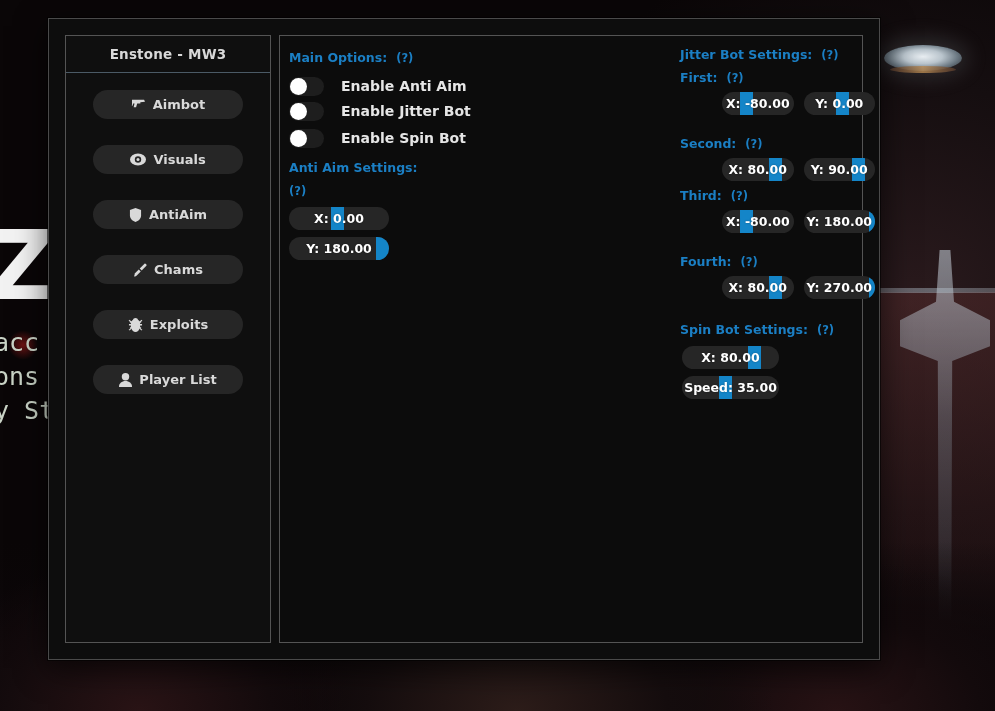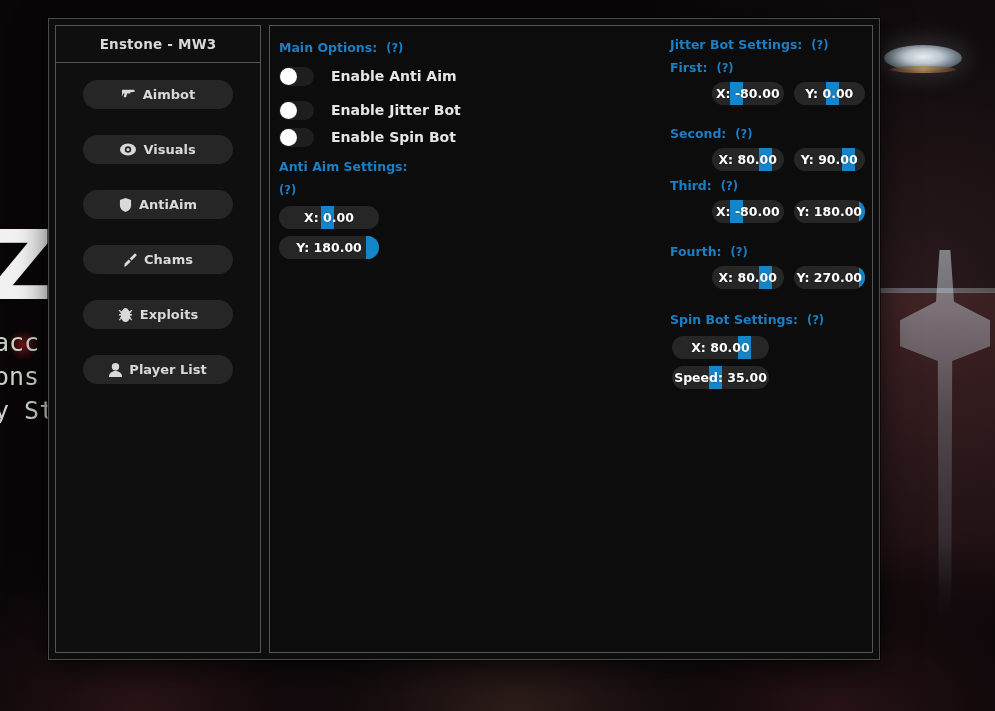--- a/index.html
+++ b/index.html
@@ -72,21 +72,21 @@
     background: radial-gradient(circle, rgba(190,30,30,.55), rgba(120,14,14,0) 70%);
   }
 
   
   #menu-window {
     position: absolute; left: 48px; top: 18px; width: 832px; height: 642px;
     background: #0d0d0d;
     border: 1px solid #4a4a4a;
     box-shadow: 0 0 0 1px rgba(0,0,0,.55), 0 8px 30px rgba(0,0,0,.65);
     display: flex;
-    padding: 6px;
+    padding: 16px;
     gap: 8px;
   }
 
   
   #sidebar {
     width: 206px; flex: 0 0 206px;
     border: 1px solid #545454;
     background: #0f0f0f;
     padding: 10px 0 0 0;
     display: flex; flex-direction: column; align-items: center;
@@ -253,21 +253,21 @@
         <span class="hint">(?)</span>
       </div>
 
       <div class="toggle-row" style="margin-top:10px;">
         <div class="toggle">
             <div class="knob"></div>
           </div>
         <div class="toggle-label">Enable Anti Aim</div>
       </div>
 
-      <div class="toggle-row" style="margin-top:12px;">
+      <div class="toggle-row" style="margin-top:3px;">
         <div class="toggle">
             <div class="knob"></div>
           </div>
         <div class="toggle-label">Enable Jitter Bot</div>
       </div>
 
       <div class="toggle-row" style="margin-top:5px;">
         <div class="toggle">
             <div class="knob"></div>
           </div>

